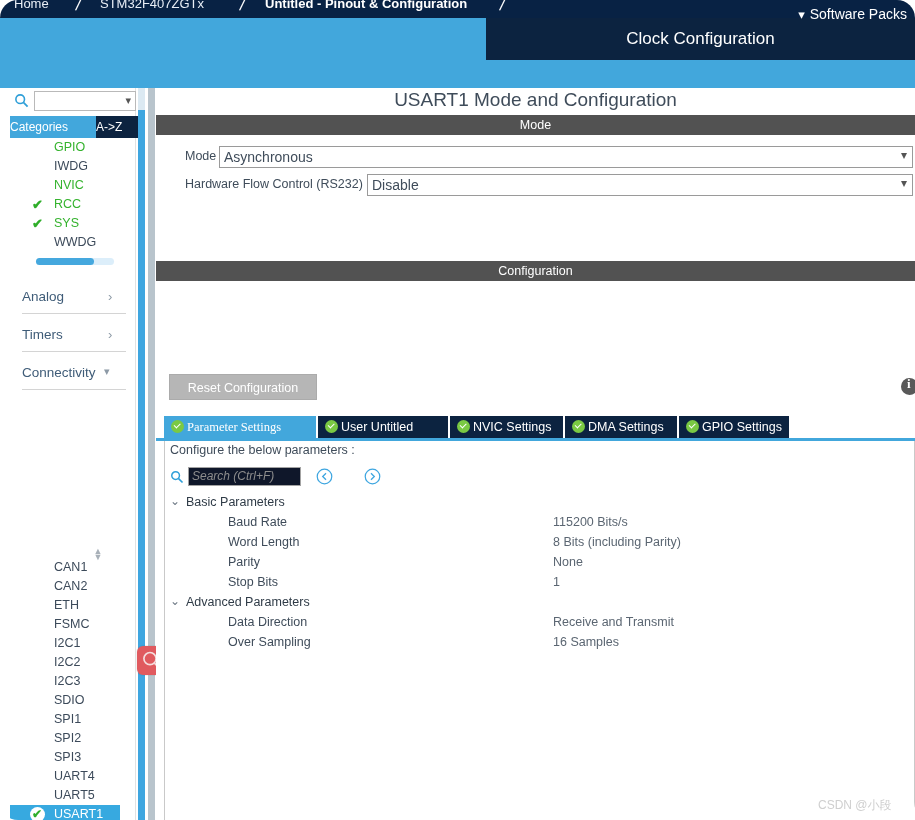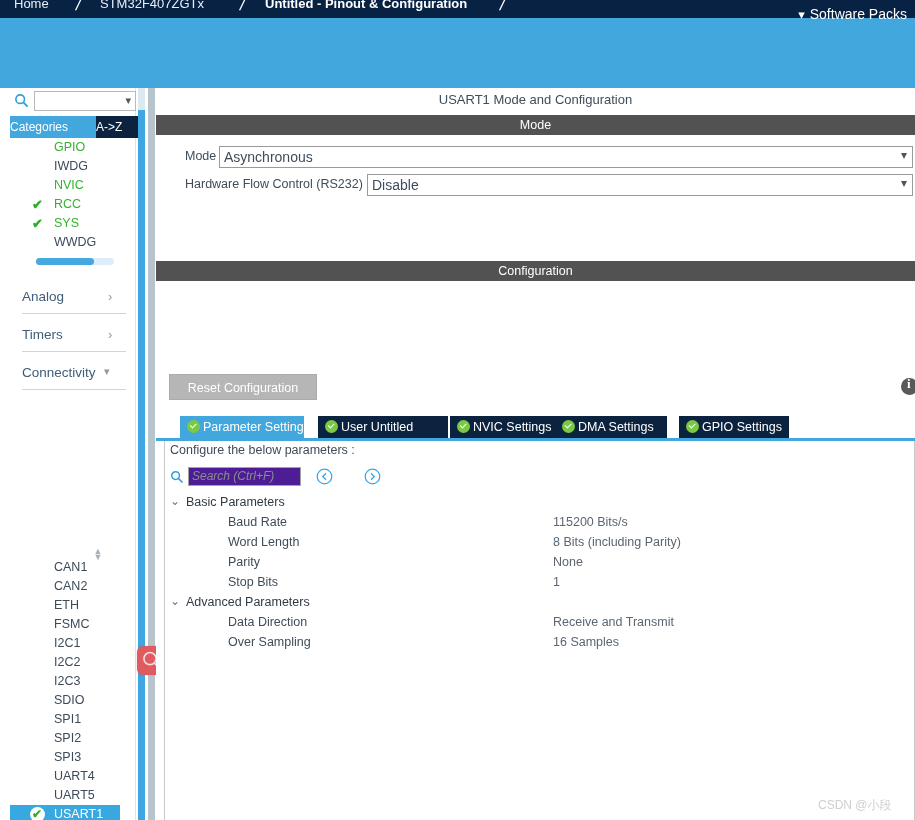--- a/index.html
+++ b/index.html
@@ -5,21 +5,21 @@
   * { box-sizing: border-box; }
   html, body {
     margin: 0; padding: 0;
     width: 915px; height: 820px;
     overflow: hidden;
     background: #ffffff;
     font-family: "Liberation Sans", sans-serif;
     font-size: 12px;
     color: #333333;
   }
-  #root { position: relative; width: 915px; height: 820px; overflow: hidden; }
+  #root { position: relative; width: 915px; height: 820px; overflow: hidden; border-radius: 18px; }
 
   
   .breadcrumb {
     position: absolute; left: 0; top: 0; width: 915px; height: 18px;
     background: #082244; color: #ffffff; overflow: hidden;
   }
   .crumb {
     position: absolute; top: -4px; font-size: 13px; white-space: nowrap;
     color: #e8eef6;
   }
@@ -148,21 +148,21 @@
     box-shadow: 0 0 0 1px rgba(0,0,0,0.05);
   }
 
   
   .content {
     position: absolute; left: 156px; top: 88px; width: 759px; height: 732px;
     background: #ffffff;
   }
   .pane-title {
     position: absolute; left: 0; top: 0; width: 759px; height: 24px;
-    line-height: 24px; text-align: center; font-size: 13px; color: #3f4c5a;
+    line-height: 24px; text-align: center; font-size: 19px; color: #3f4c5a;
   }
   .band {
     position: absolute; left: 0; width: 759px; height: 20px; line-height: 20px;
     background: #525252; color: #ffffff; text-align: center; font-size: 12.5px;
   }
   .fieldrow { position: absolute; left: 0; width: 759px; height: 24px; }
   .fieldrow .flabel {
     position: absolute; left: 29px; top: 3px; font-size: 12.5px; color: #3f4c5a;
     white-space: nowrap;
   }
@@ -210,21 +210,21 @@
     position: absolute; left: 8px; top: 353px; width: 751px; height: 447px;
     border: 1px solid #c9c9c9; border-top: none; background: #ffffff;
   }
   .cfghint {
     position: absolute; left: 5px; top: 2px; font-size: 12.5px; color: #3f4c5a;
   }
   .srchrow { position: absolute; left: 5px; top: 26px; height: 20px; }
   .srchrow .mag2 { position: absolute; left: 0; top: 3px; width: 14px; height: 14px; }
   .srchrow .sbox {
     position: absolute; left: 18px; top: 0; width: 113px; height: 19px;
-    border: 1px solid #a3a3a3; background: #4c1d95;
+    border: 1px solid #a3a3a3; background: #0f172a;
   }
   .srchrow .sbox .ph {
     position: absolute; left: 3px; top: 1px; font-size: 12px; color: #8d8d8d;
     font-style: italic; white-space: nowrap;
   }
   .navbtn { position: absolute; top: 1px; width: 17px; height: 17px; }
 
   .prow { position: absolute; left: 0; width: 751px; height: 20px; }
   .pgroup {
     position: absolute; left: 5px; top: 2px; font-size: 12.5px; color: #2f3b47;
@@ -264,20 +264,21 @@
   <div class="breadcrumb">
       <div class="crumb" style="left: 14px;">Home</div>
       <div class="crumb" style="left: 100px;">STM32F407ZGTx</div>
       <div class="crumb active" style="left: 265px;">Untitled - Pinout &amp; Configuration</div>
       <div class="crumb-sep" style="left: 76px;">/</div>
       <div class="crumb-sep" style="left: 240px;">/</div>
       <div class="crumb-sep" style="left: 500px;">/</div>
     </div>
 
   <div class="toptabs">
+      <div class="toptab unsel" style="left: 486px; width: 429px;">Clock Configuration</div>
     </div>
   <div class="packsbar"></div>
   <div class="packs">
     <span class="chev">▾</span><span>Software Packs</span>
   </div>
 
   <div class="sidebar">
 
     <div class="sb-search">
       <svg class="mag" viewBox="0 0 16 16">
@@ -381,24 +382,24 @@
         <span class="fval">Disable</span>
         <span class="fchev">▾</span>
       </div>
     </div>
 
     <div class="band" style="top:173px;">Configuration</div>
 
     <div class="resetbtn">Reset Configuration</div>
 
     <div class="tabrow" id="ctabs">
-        <div class="ctab sel" style="left: 16px; width: 124px;"><span class="gc"></span><span>Parameter Settings</span></div>
+        <div class="ctab sel" style="left: 0px; width: 152px; font-family: Liberation Serif, serif;"><span class="gc"></span><span>Parameter Settings</span></div>
         <div class="ctab unsel" style="left: 154px; width: 130px;"><span class="gc"></span><span>User Untitled</span></div>
         <div class="ctab unsel" style="left: 286px; width: 113px;"><span class="gc"></span><span>NVIC Settings</span></div>
-        <div class="ctab unsel" style="left: 391px; width: 112px;"><span class="gc"></span><span>DMA Settings</span></div>
+        <div class="ctab unsel" style="left: 401px; width: 112px;"><span class="gc"></span><span>DMA Settings</span></div>
         <div class="ctab unsel" style="left: 515px; width: 110px;"><span class="gc"></span><span>GPIO Settings</span></div>
       </div>
     <div class="tabunderline"></div>
 
     <div class="cfgpanel">
       <div class="cfghint">Configure the below parameters :</div>
 
       <div class="srchrow">
         <svg class="mag2" viewBox="0 0 16 16">
           <circle cx="6.4" cy="6.4" r="4.4" fill="none" stroke="#2f9fd8" stroke-width="1.7"></circle>

